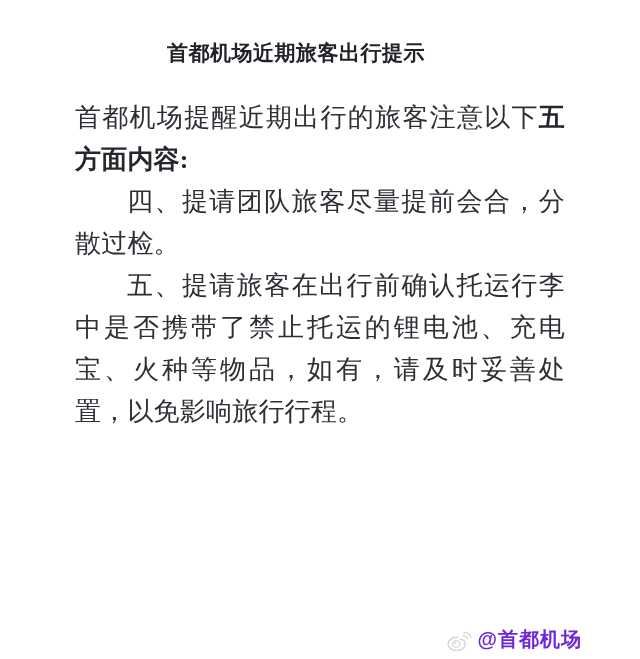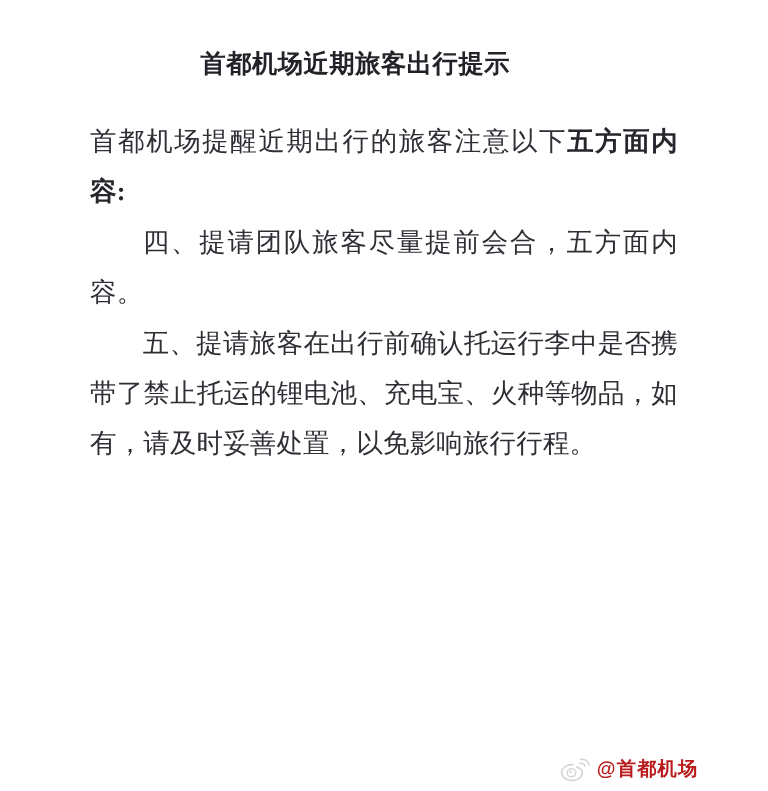--- a/index.html
+++ b/index.html
@@ -22,21 +22,21 @@
     font-size: 21px;
     line-height: 22px;
     font-weight: bold;
     text-align: center;
     letter-spacing: 0.5px;
     color: #222228;
   }
   .content {
     margin: 33px 118px 0 75px;
     width: 490px;
-    font-size: 22px;
+    font-size: 26px;
     line-height: 42px;
     text-align: justify;
     text-justify: inter-character;
     letter-spacing: 0.2px;
   }
   .content p {
     margin: 0;
     padding: 0;
   }
   .content p.indent {
@@ -44,24 +44,24 @@
   }
   .intro b {
     font-weight: bold;
     color: #26262c;
   }
   .watermark {
     position: absolute;
     right: 10px;
     bottom: 6px;
     display: flex;
-    align-items: center;
+    align-items: flex-end;
     gap: 4px;
-    color: #b91c1c;
-    font-size: 16px;
+    color: #6d28d9;
+    font-size: 20px;
     font-weight: bold;
     letter-spacing: 1px;
     font-family: "Liberation Sans", "DejaVu Sans", sans-serif;
     user-select: none;
   }
   .watermark svg {
     display: block;
   }
 </style>
 </head>
@@ -71,21 +71,21 @@
 
   <h1 class="doc-title">首都机场近期旅客出行提示</h1>
 
   <div class="content">
 
     <p class="intro"><span>首都机场提醒近期出行的旅客注意以下</span><b>五方面内容:</b></p>
 
 
 
 
-    <p class="indent">四、提请团队旅客尽量提前会合，五方面内容。</p>
+    <p class="indent">四、提请团队旅客尽量提前会合，分散过检。</p>
 
     <p class="indent">五、提请旅客在出行前确认托运行李中是否携带了禁止托运的锂电池、充电宝、火种等物品，如有，请及时妥善处置，以免影响旅行行程。</p>
 
   </div>
 
   <div class="watermark">
     <span>
       <svg width="27" height="23" viewBox="0 0 27 23" fill="none" xmlns="http://www.w3.org/2000/svg">
         <path d="M11.5 7.2 C6.2 7.0 2.0 10.2 2.0 13.8 C2.0 17.6 6.0 20.5 10.6 20.5 C15.4 20.5 19.2 17.7 19.2 14.0 C19.2 11.7 17.4 9.9 14.6 9.3" stroke="#d6d6d6" stroke-width="1.4" stroke-linecap="round"></path>
         <ellipse cx="10.2" cy="14.0" rx="3.6" ry="3.3" stroke="#d6d6d6" stroke-width="1.3"></ellipse>

